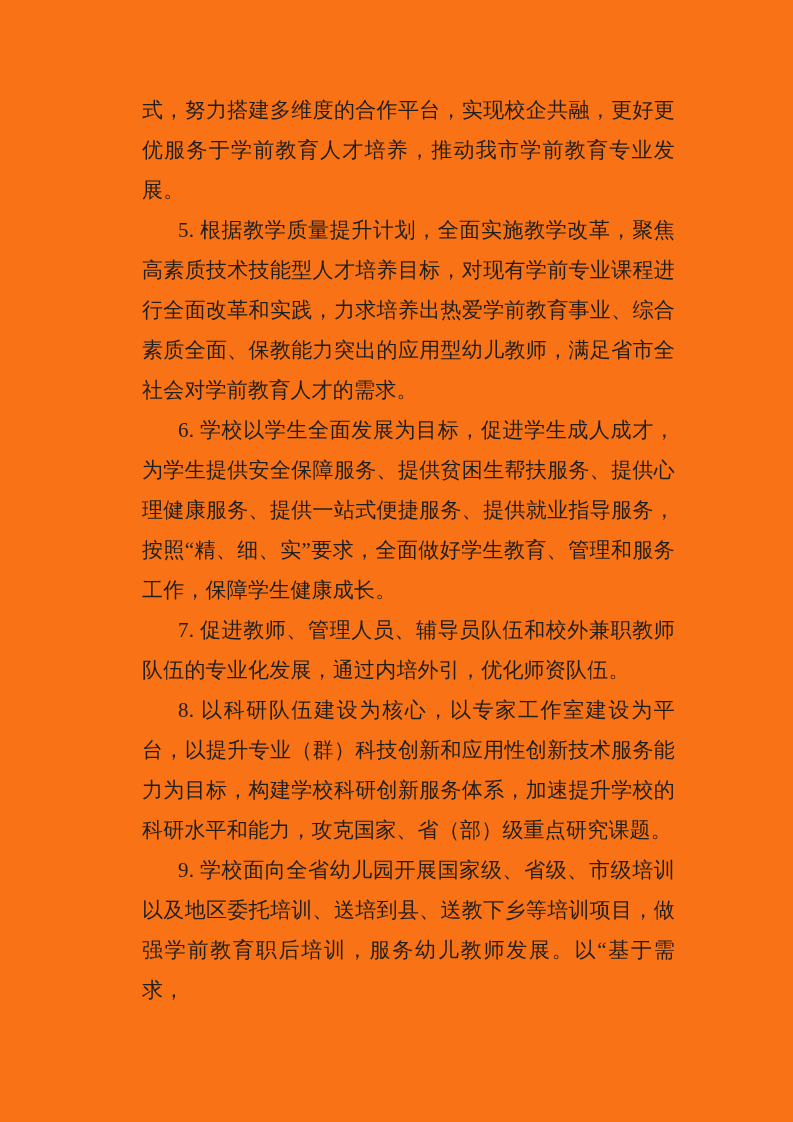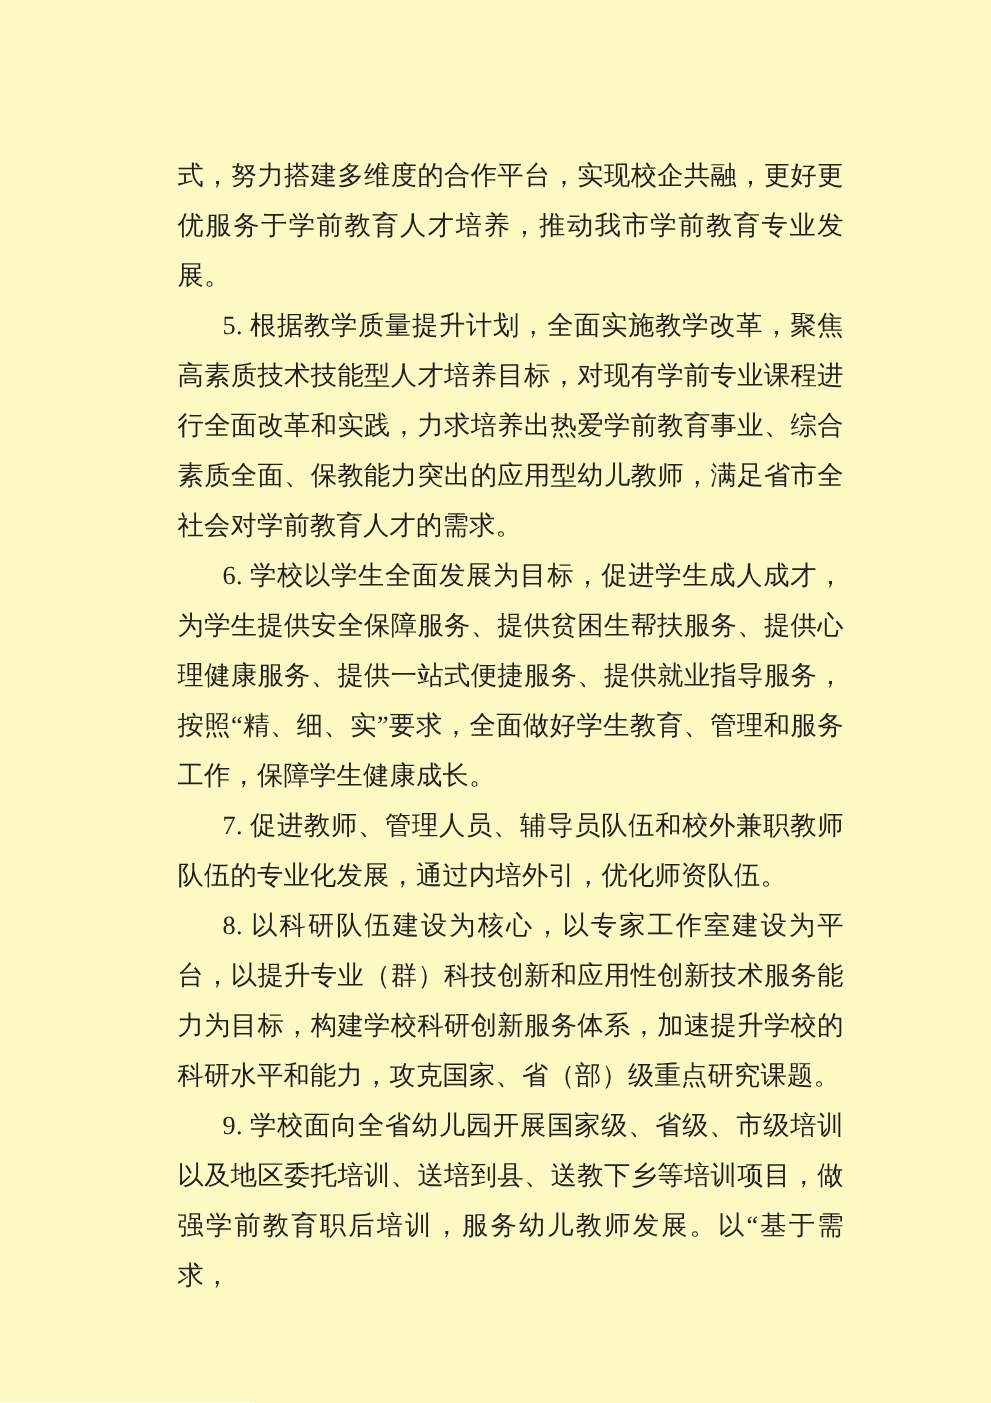--- a/index.html
+++ b/index.html
@@ -7,22 +7,22 @@
   body {
     width: 793px;
     height: 1122px;
     font-family: "Liberation Serif", "DejaVu Serif", serif;
     overflow: hidden;
   }
   .page {
     position: relative;
     width: 793px;
     height: 1122px;
-    background: #fef9c3;
-    padding: 120px 118px 0 142px;
+    background: #f97316;
+    padding: 90px 118px 0 142px;
     overflow: hidden;
   }
   .textblock {
     width: 533px;
     color: #1f1f1f;
   }
   p.para {
     font-size: 21px;
     line-height: 40px;
     text-align: justify;

